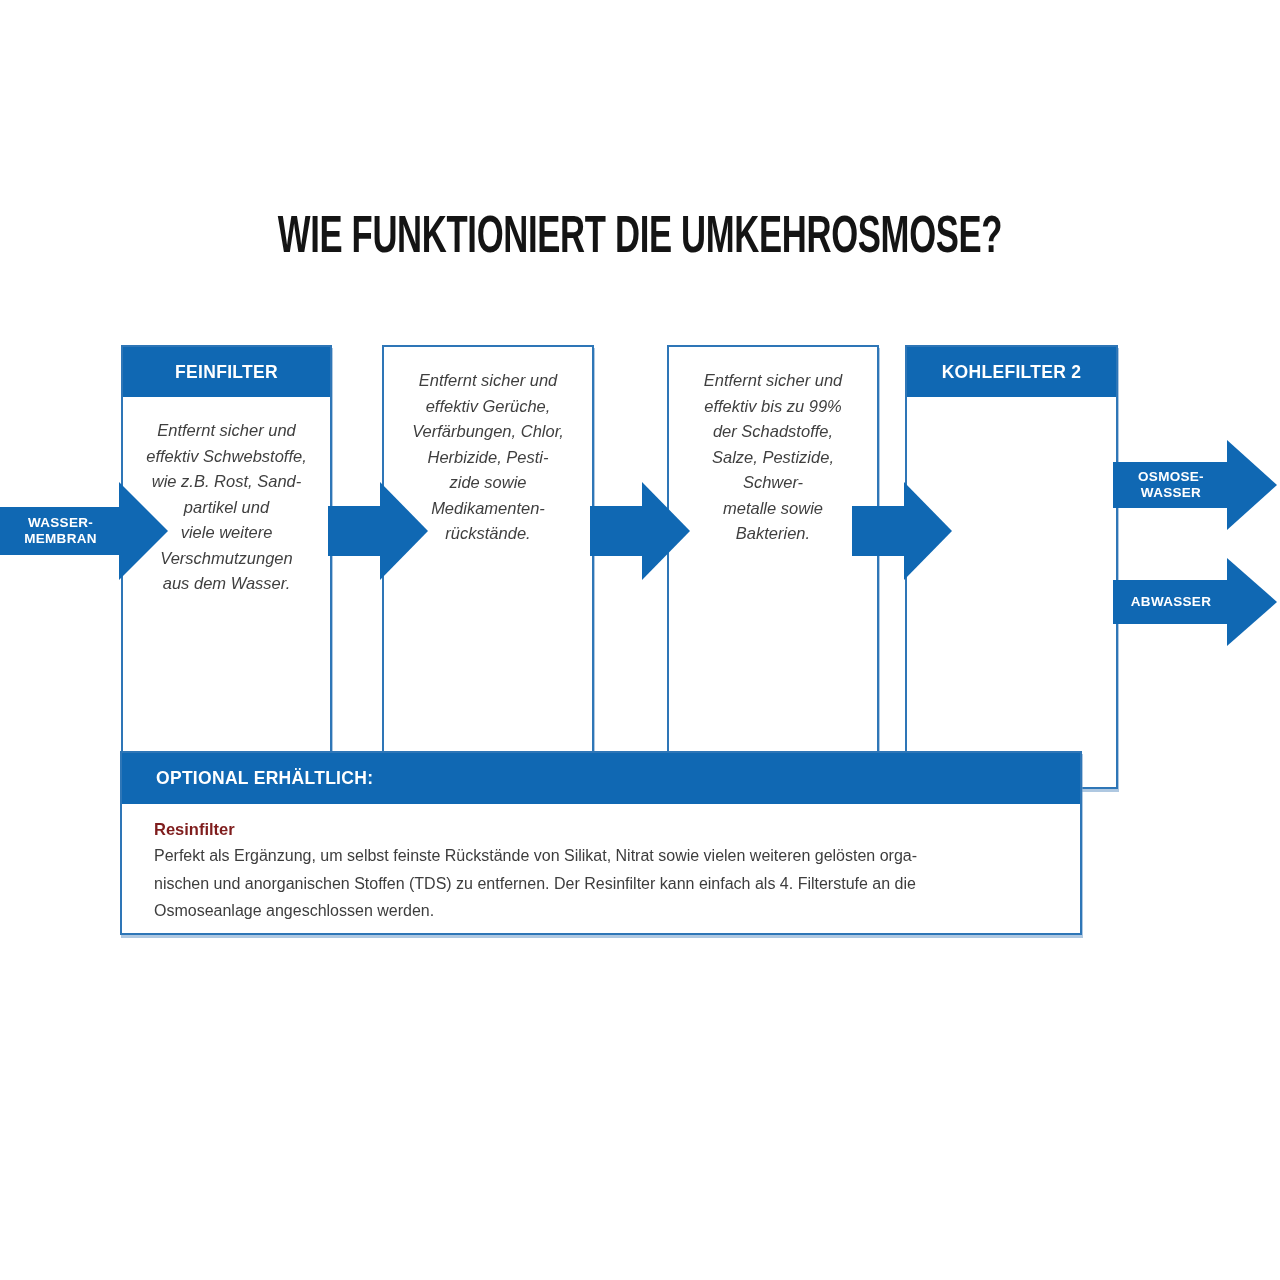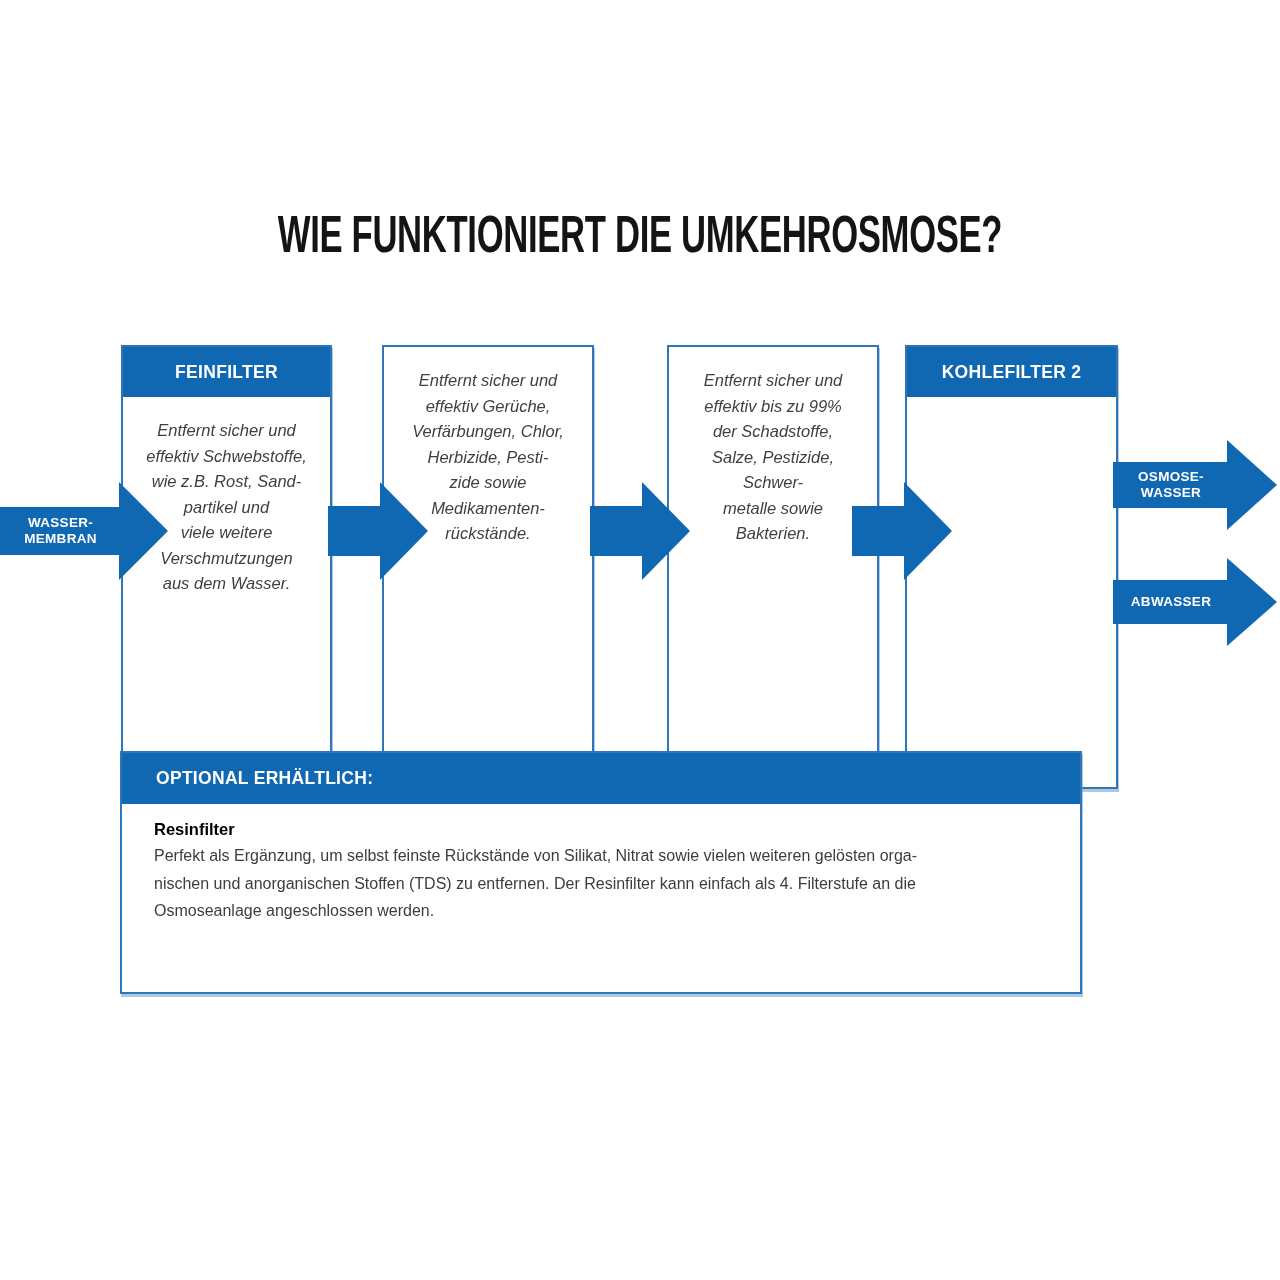--- a/index.html
+++ b/index.html
@@ -68,31 +68,31 @@
 
   #arrow-abwasser { left:1113px; top:550px; width:164px; height:88px; }
   #arrow-abwasser .arrow-shaft { left:0; top:22px; width:116px; height:44px; }
   #arrow-abwasser .arrow-head {
     left:114px; top:0;
     border-top:44px solid transparent; border-bottom:44px solid transparent;
     border-left:50px solid #1068b3;
   }
   
   .optional {
-    position:absolute; left:120px; top:743px; width:962px; height:243px;
+    position:absolute; left:120px; top:743px; width:962px; height:184px;
     background:#ffffff; border:2px solid #2e76b7;
     box-shadow:1px 3px 0 rgba(110,155,200,0.55);
   }
   .optional-header {
     height:51px; background:#1068b3; color:#ffffff; font-weight:bold;
     font-size:17.5px; letter-spacing:0.3px;
     display:flex; align-items:center; padding-left:34px;
   }
   .optional-body { padding:16px 36px 0 32px; }
-  .optional-name { font-size:16.5px; font-weight:bold; color:#000000; margin-bottom:3px; }
+  .optional-name { font-size:16.5px; font-weight:bold; color:#7f1d1d; margin-bottom:3px; }
   .optional-desc {
     font-size:16px; line-height:27.5px; color:#3d3d3d; white-space:pre-line;
   }
 </style>
 </head>
 <body>
 
 <div id="canvas">
 
   <div class="title">WIE FUNKTIONIERT DIE UMKEHROSMOSE?</div>

